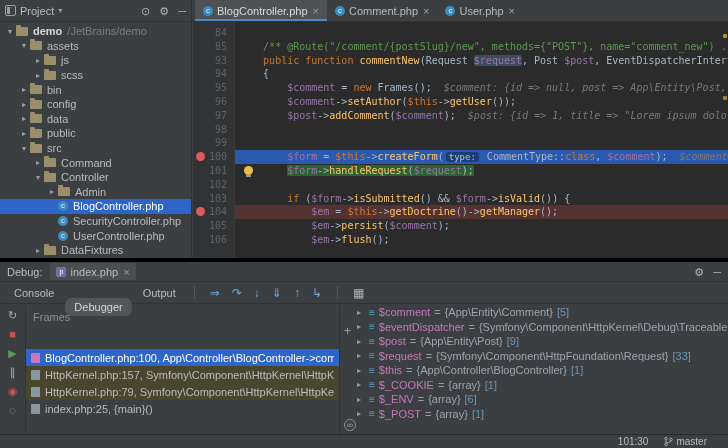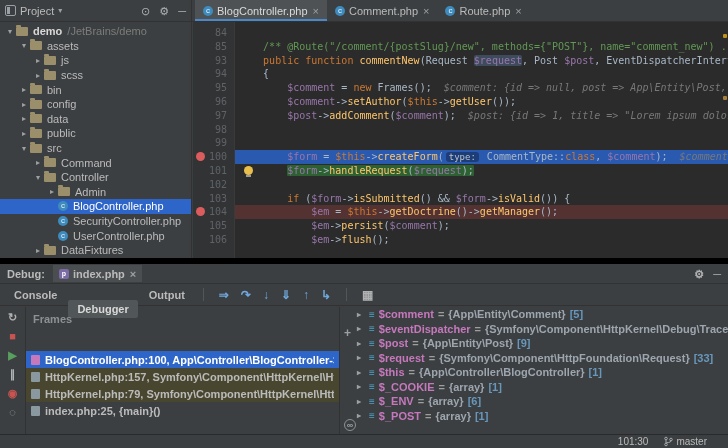--- a/index.html
+++ b/index.html
@@ -51,27 +51,27 @@
   .tok-d{color:#629755;}
   .tok-h{color:#787878;font-style:italic;}
   .tok-chip{background:rgba(0,0,0,0.32);color:#BFC4C9;border-radius:3px;padding:0 3px;margin:0 2px;font-size:9px;}
   .ihl{background:#3D4B5C;border-radius:2px;}
   .exec{background:#2E6132;border-radius:1px;}
   .bulb{position:absolute;left:9px;top:2px;width:9px;height:9px;background:#E9BE4D;border-radius:50%;}
   .bulb::after{content:"";position:absolute;left:2px;top:9px;width:5px;height:2px;background:#9a9a9a;}
   .smark{position:absolute;width:4px;right:1px;border-radius:1px;}
 
   
-  .debug{position:absolute;left:0;right:0;top:258px;height:176px;background:#3C3F41;border-top:6px solid #000000;font-weight:bold;}
+  .debug{position:absolute;left:0;right:0;top:258px;height:176px;background:#3C3F41;border-top:4px solid #000000;}
   .dhdr{height:20px;display:flex;align-items:center;gap:8px;padding:0 7px;border-bottom:1px solid #323232;}
   .stab{display:flex;align-items:center;gap:4px;background:#4A4E50;padding:0 6px;height:17px;}
   .phpf{width:10px;height:10px;border-radius:2px;background:#7A6AA6;color:#fff;font-size:7px;line-height:10px;text-align:center;flex:none;}
   .dtb{height:22px;display:flex;align-items:center;border-bottom:1px solid #323232;padding-left:5px;}
   .dtab{padding:3px 9px;color:#BBB;}
-  .dtab.active{background:#515658;border-radius:2px;color:#D8D8D8;margin-top:28px;}
+  .dtab.active{background:#515658;border-radius:7px;color:#D8D8D8;margin-top:28px;}
   .dicon{font-size:12px;margin:0 6px;line-height:12px;}
   .tsep{width:1px;height:13px;background:#555;margin:0 9px;}
   .dcontent{position:absolute;top:43px;left:0;right:0;bottom:0;display:flex;}
   .dside{width:26px;flex:none;border-right:1px solid #323232;display:flex;flex-direction:column;align-items:center;padding-top:5px;gap:8px;}
   .sicon{font-size:11px;line-height:11px;}
   .fpane{width:314px;flex:none;border-right:1px solid #323232;display:flex;flex-direction:column;overflow:hidden;}
   .phead{height:16px;line-height:16px;padding:4px 7px;color:#8E9193;flex:none;}
   .fspacer{height:28px;flex:none;}
   .frow{height:17px;flex:none;display:flex;align-items:center;gap:5px;padding:0 5px;white-space:nowrap;overflow:hidden;color:#BBB;}
   .frow.lib{background:#49462F;}
@@ -113,21 +113,21 @@
           <span class="etlbl">BlogController.php</span>
           <span class="etx">×</span>
         </div>
         <div class="etab">
           <span class="phpc">c</span>
           <span class="etlbl">Comment.php</span>
           <span class="etx">×</span>
         </div>
         <div class="etab">
           <span class="phpc">c</span>
-          <span class="etlbl">Route.php</span>
+          <span class="etlbl">User.php</span>
           <span class="etx">×</span>
         </div>
       </div>
   </div>
 
   <div class="tree" id="tree">
       <div class="trow" style="padding-left: 4px;">
         <span class="tchev">▾</span>
         <span class="ficon"></span>
         <span class="tlbl bold">demo</span>

